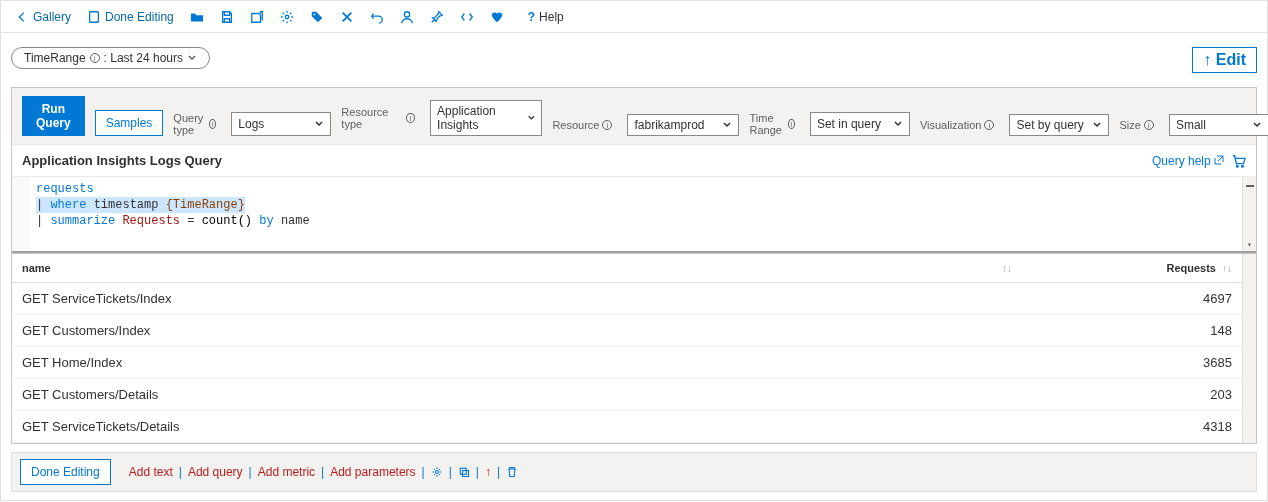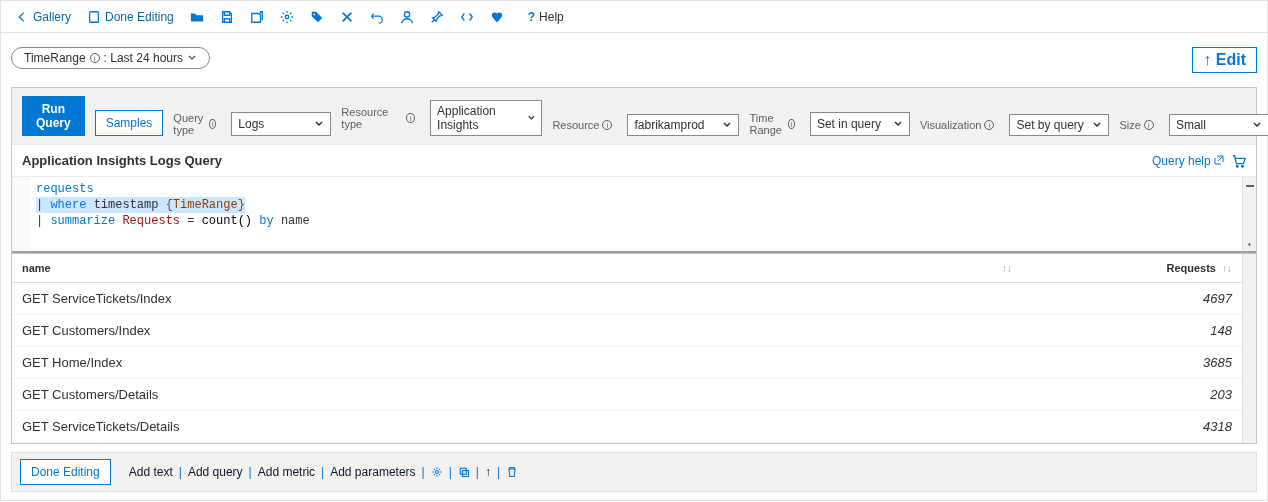--- a/index.html
+++ b/index.html
@@ -50,27 +50,27 @@
   
   .results { margin:0 10px; border:1px solid #c8c6c4; border-top:none;}
   .results-wrap{ display:flex; }
   .tbl { flex:1;}
   .thead { display:flex; background:#fff; border-bottom:1px solid #e1dfdd; font-weight:600; font-size:11px;}
   .th-name{ flex:1; padding:8px 10px; display:flex; justify-content:space-between; align-items:center;}
   .th-req { width:220px; padding:8px 10px; text-align:right; display:flex; justify-content:flex-end; gap:6px; align-items:center;}
   .sorticon{ color:#a19f9d; font-size:10px;}
   .trow{ display:flex; border-bottom:1px solid #f3f2f1; font-size:13px;}
   .trow .c1{ flex:1; padding:8px 10px;}
-  .trow .c2{ width:220px; padding:8px 10px; text-align:right;font-style:italic;}
+  .trow .c2{ width:220px; padding:8px 10px; text-align:right;}
   .tscroll{ width:14px; background:#f3f2f1; border-left:1px solid #e1dfdd;}
 
   
   .footer { margin:8px 10px 8px 10px; background:#f3f2f1; border:1px solid #e1dfdd; padding:6px 8px; display:flex; align-items:center; gap:6px; font-size:12px;}
   .footer .outlinebtn{ padding:5px 10px; }
-  .footer .lnk{ color:#0f172a; cursor:pointer;}
+  .footer .lnk{ color:#b91c1c; cursor:pointer;}
   .footer .pipe{ color:#0078d4;}
   .footer .smicon{ color:#0078d4; width:12px;height:12px;}
 
   .info-ic{width:10px;height:10px;border:1px solid #605e5c;border-radius:50%;display:inline-flex;align-items:center;justify-content:center;font-size:7px;color:#605e5c;}
 </style>
 </head>
 <body>
 
 <div class="page">
 

